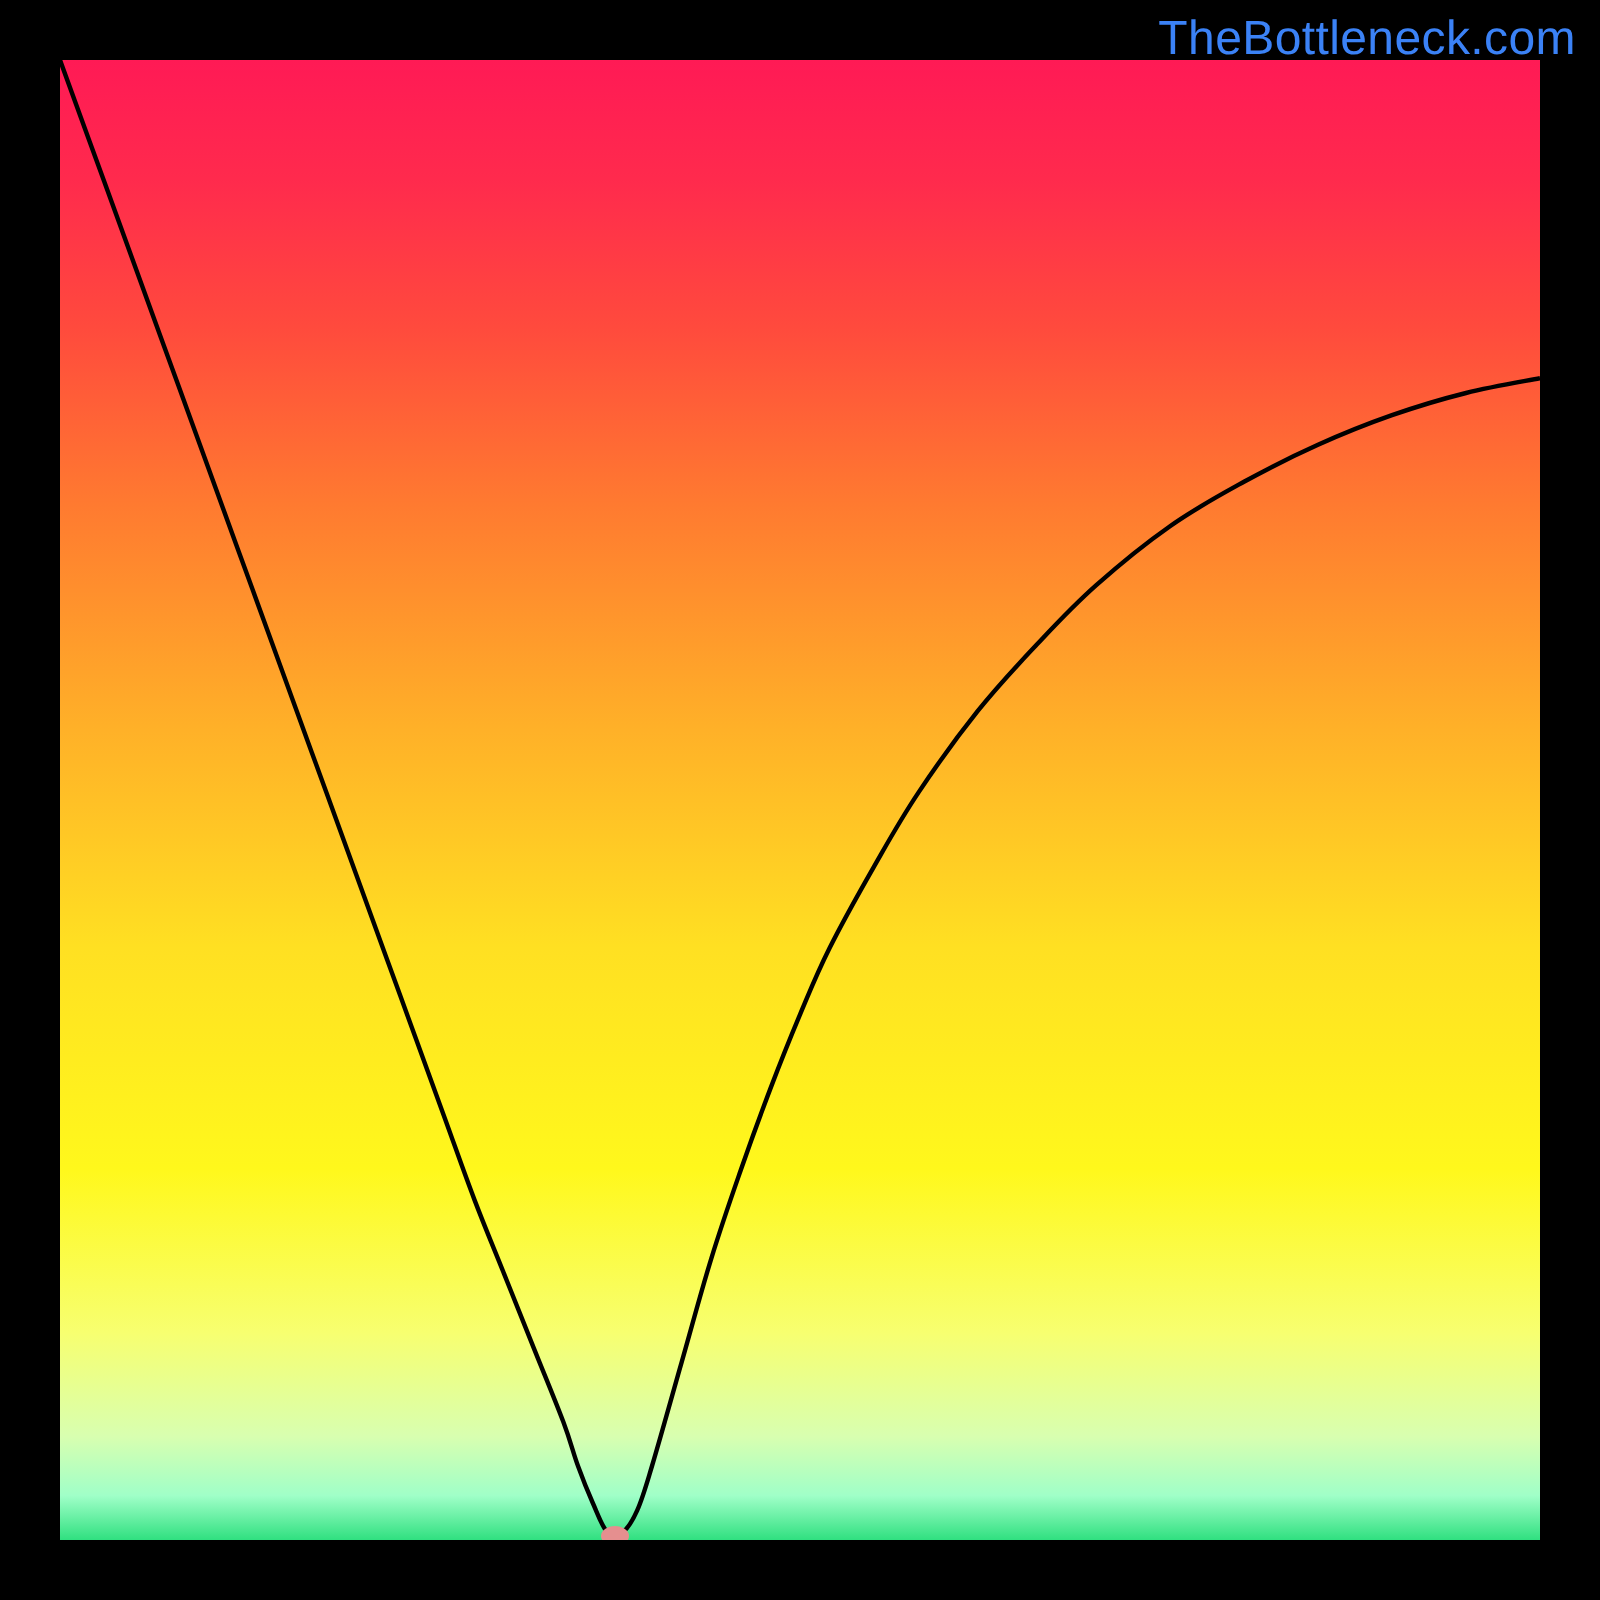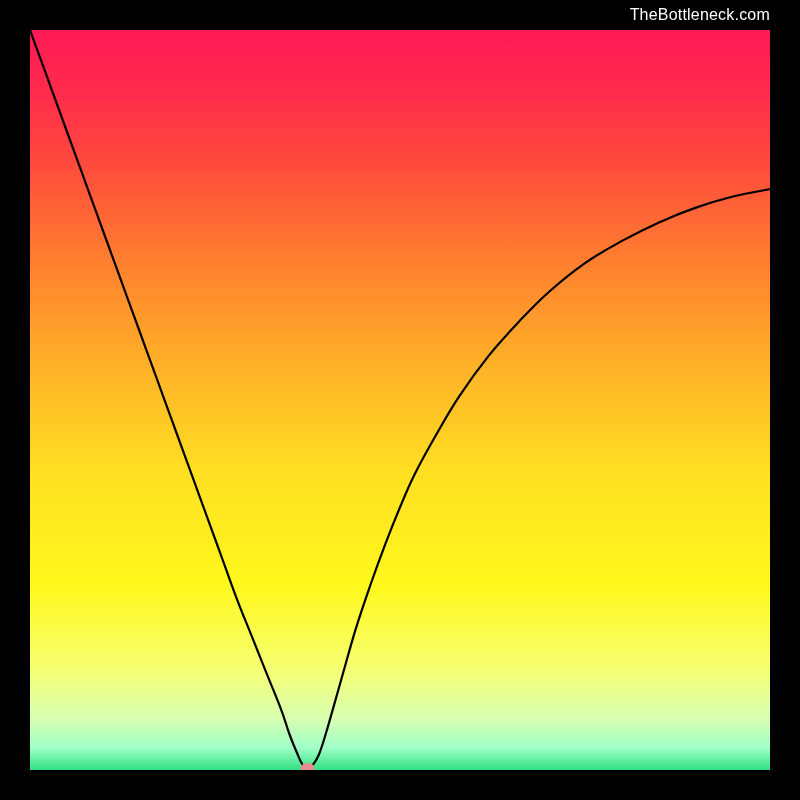--- a/index.html
+++ b/index.html
@@ -15,23 +15,23 @@
     position: absolute;
     left: 0;
     top: 0;
     width: 800px;
     height: 800px;
     background: #000;
   }
   .watermark {
     position: absolute;
     top: 6px;
-    right: 30px;
-    color: #ffffff;
-    font-size: 16px;
+    right: 12px;
+    color: #3b82f6;
+    font-size: 24px;
     font-weight: 400;
     letter-spacing: 0.2px;
     z-index: 5;
   }
   .plot {
     position: absolute;
     left: 30px;
     top: 30px;
     width: 740px;
     height: 740px;

